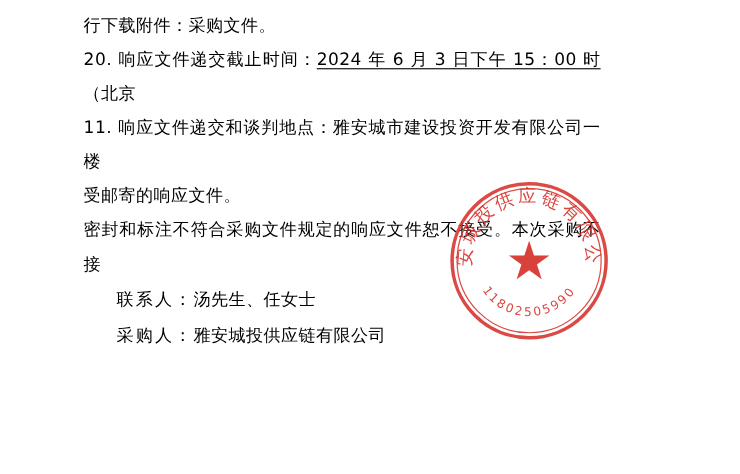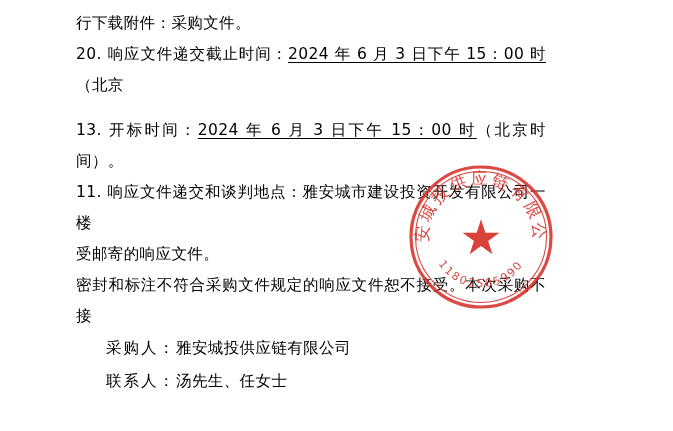--- a/index.html
+++ b/index.html
@@ -73,31 +73,30 @@
 </head>
 <body>
 
 <div class="page">
 
   <p class="para">行下载附件：采购文件。</p>
 
   <p class="para"><span>20. 响应文件递交截止时间：</span><span class="u">2024 年 6 月 3 日下午 15：00 时</span><span>（北京</span></p>
 
 
-  <p class="para gap-top"><span>13. 开标时间：</span><span class="u">2024 年 6 月 3 日下午 15：00 时</span><span>（北京时间）。</span></p>
 
   <p class="para">11. 响应文件递交和谈判地点：雅安城市建设投资开发有限公司一楼</p>
 
   <p class="para">受邮寄的响应文件。</p>
   <p class="para">密封和标注不符合采购文件规定的响应文件恕不接受。本次采购不接</p>
 
 
   <ul class="contact-list">
+    <li><span class="lbl">联系人：</span><span>汤先生、任女士</span></li>
     <li><span class="lbl">采购人：</span><span>雅安城投供应链有限公司</span></li>
-    <li><span class="lbl">联系人：</span><span>汤先生、任女士</span></li>
     <li></li>
   </ul>
 
   <div class="seal">
     <svg width="150" height="150" viewBox="0 0 150 150" xmlns="http://www.w3.org/2000/svg">
       <defs>
         <path id="topArc" d="M 22,75 A 53,53 0 0 1 128,75"></path>
         <path id="botArc" d="M 34,104 A 50,50 0 0 0 116,104"></path>
       </defs>
       <g fill="none" stroke="#d6312b" stroke-width="3.2" opacity="0.88">

